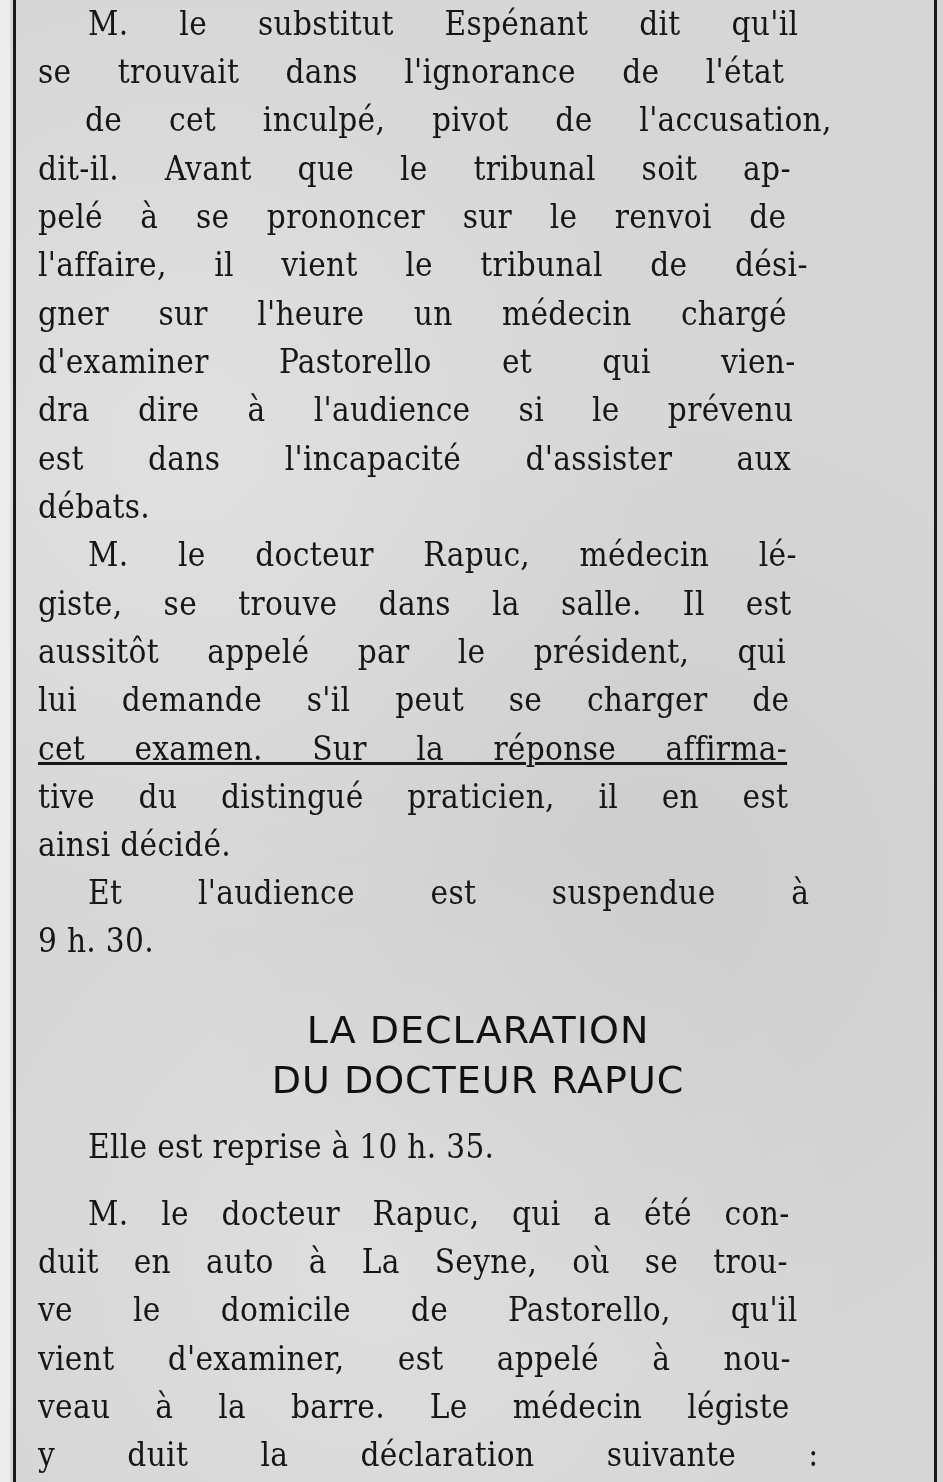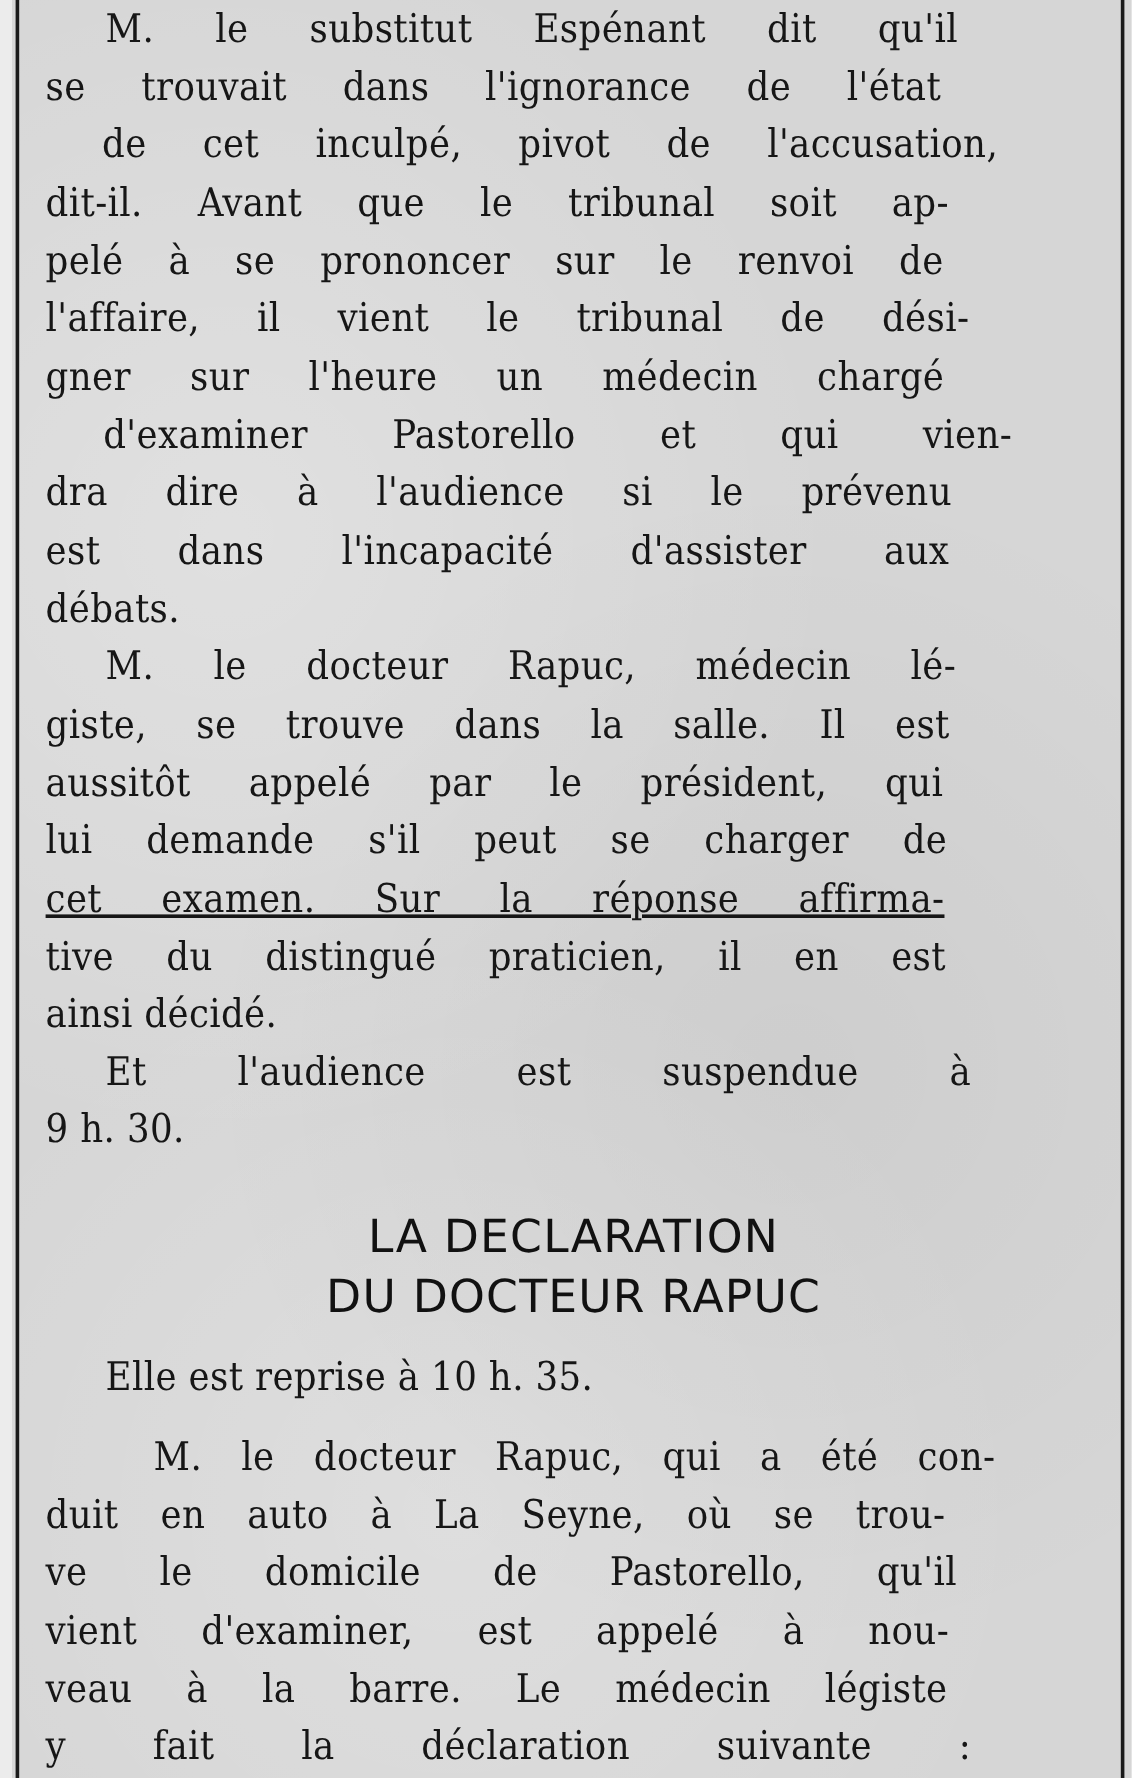--- a/index.html
+++ b/index.html
@@ -97,41 +97,41 @@
 
   <div class="column">
 
     <div class="line indent" style="top:0px"><span style="white-space: nowrap; display: inline-block; word-spacing: 41.2094px;">M. le substitut Espénant dit qu'il</span></div>
     <div class="line" style="top:48px"><span style="white-space: nowrap; display: inline-block; word-spacing: 36.6531px;">se trouvait dans l'ignorance de l'état</span></div>
     <div class="line" style="top:96px"><span style="white-space: nowrap; display: inline-block; word-spacing: 37.1125px; margin-left: 47px;">de cet inculpé, pivot de l'accusation,</span></div>
     <div class="line" style="top:145px"><span style="white-space: nowrap; display: inline-block; word-spacing: 36.0469px;">dit-il. Avant que le tribunal soit ap-</span></div>
     <div class="line" style="top:193px"><span style="white-space: nowrap; display: inline-block; word-spacing: 27.8214px;">pelé à se prononcer sur le renvoi de</span></div>
     <div class="line" style="top:241px"><span style="white-space: nowrap; display: inline-block; word-spacing: 37.7786px;">l'affaire, il vient le tribunal de dési-</span></div>
     <div class="line" style="top:290px"><span style="white-space: nowrap; display: inline-block; word-spacing: 39.5875px;">gner sur l'heure un médecin chargé</span></div>
-    <div class="line" style="top:338px"><span style="white-space: nowrap; display: inline-block; word-spacing: 60.5039px; margin-left: 48px;">d'examiner Pastorello et qui vien-</span></div>
+    <div class="line" style="top:338px"><span style="white-space: nowrap; display: inline-block; word-spacing: 60.5039px;">d'examiner Pastorello et qui vien-</span></div>
     <div class="line" style="top:386px"><span style="white-space: nowrap; display: inline-block; word-spacing: 38.4115px;">dra dire à l'audience si le prévenu</span></div>
     <div class="line" style="top:435px"><span style="white-space: nowrap; display: inline-block; word-spacing: 54.6641px;">est dans l'incapacité d'assister aux</span></div>
     <div class="line last" style="top:483px">débats.</div>
 
     <div class="line indent" style="top:531px"><span style="white-space: nowrap; display: inline-block; word-spacing: 39.8625px;">M. le docteur Rapuc, médecin lé-</span></div>
     <div class="line" style="top:580px"><span style="white-space: nowrap; display: inline-block; word-spacing: 31.4509px;">giste, se trouve dans la salle. Il est</span></div>
     <div class="line" style="top:628px"><span style="white-space: nowrap; display: inline-block; word-spacing: 38.6063px;">aussitôt appelé par le président, qui</span></div>
     <div class="line" style="top:676px"><span style="white-space: nowrap; display: inline-block; word-spacing: 35.0677px;">lui demande s'il peut se charger de</span></div>
     <div class="line" style="top:725px"><span style="white-space: nowrap; display: inline-block; word-spacing: 39.6875px; text-decoration: underline;">cet examen. Sur la réponse affirma-</span></div>
     <div class="line" style="top:773px"><span style="white-space: nowrap; display: inline-block; word-spacing: 33.9219px;">tive du distingué praticien, il en est</span></div>
     <div class="line last" style="top:821px">ainsi décidé.</div>
 
     <div class="line indent" style="top:869px"><span style="white-space: nowrap; display: inline-block; word-spacing: 66.0156px;">Et l'audience est suspendue à</span></div>
     <div class="line last" style="top:917px">9 h. 30.</div>
 
     <div class="headline" style="top:1005px">LA DECLARATION</div>
     <div class="headline" style="top:1055px">DU DOCTEUR RAPUC</div>
 
     <div class="line indent last" style="top:1123px">Elle est reprise à 10 h. 35.</div>
 
-    <div class="line indent" style="top:1190px"><span style="white-space: nowrap; display: inline-block; word-spacing: 22.9732px; margin-left: 40px;">M. le docteur Rapuc, qui a été con-</span></div>
+    <div class="line indent" style="top:1190px"><span style="white-space: nowrap; display: inline-block; word-spacing: 22.9732px;">M. le docteur Rapuc, qui a été con-</span></div>
     <div class="line" style="top:1238px"><span style="white-space: nowrap; display: inline-block; word-spacing: 25.2402px;">duit en auto à La Seyne, où se trou-</span></div>
     <div class="line" style="top:1286px"><span style="white-space: nowrap; display: inline-block; word-spacing: 50.3344px;">ve le domicile de Pastorello, qu'il</span></div>
     <div class="line" style="top:1335px"><span style="white-space: nowrap; display: inline-block; word-spacing: 43.6063px;">vient d'examiner, est appelé à nou-</span></div>
     <div class="line" style="top:1383px"><span style="white-space: nowrap; display: inline-block; word-spacing: 35.224px;">veau à la barre. Le médecin légiste</span></div>
-    <div class="line" style="top:1431px"><span style="white-space: nowrap; display: inline-block; word-spacing: 62.5625px;">y fait la déclaration suivante :</span></div>
+    <div class="line" style="top:1431px"><span style="white-space: nowrap; display: inline-block; word-spacing: 62.5625px;">y duit la déclaration suivante :</span></div>
   </div>
 </div>
 
 </body></html>

